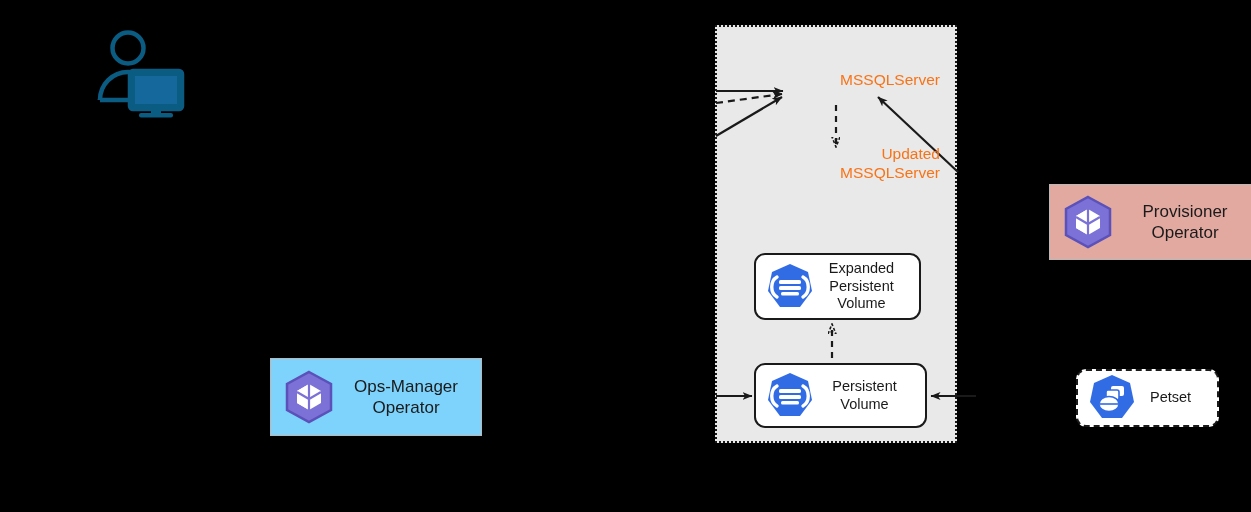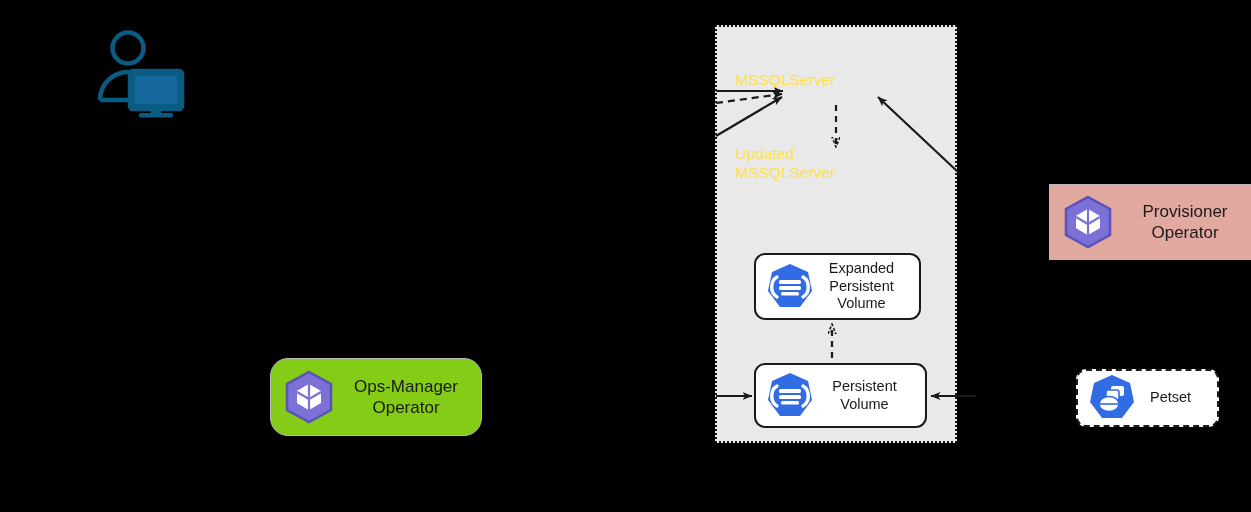--- a/index.html
+++ b/index.html
@@ -33,22 +33,22 @@
     width: 242px;
     height: 418px;
     background: #e9e9e9;
     border: 2px dotted #1a1a1a;
     box-sizing: border-box;
   }
 
   
   .plain-label {
     position: absolute;
-    text-align: left;
-    color: #fde047;
+    text-align: right;
+    color: #f97316;
     font-size: 15.5px;
     line-height: 19px;
     white-space: pre-line;
   }
   #label-mssqlserver {
     left: 735px;
     top: 70px;
     width: 205px;
   }
   #label-updated-mssqlserver {
@@ -130,22 +130,21 @@
   .op-box .icon-slot {
     width: 56px;
     height: 56px;
     flex: 0 0 56px;
   }
   #box-ops-manager-operator {
     left: 270px;
     top: 358px;
     width: 212px;
     height: 78px;
-    background: #84cc16;
-    border-radius: 18px;
+    background: #7dd3fc;
   }
   #box-provisioner-operator {
     left: 1049px;
     top: 184px;
     width: 212px;
     height: 76px;
     background: #e2a9a1;
   }
 
   

